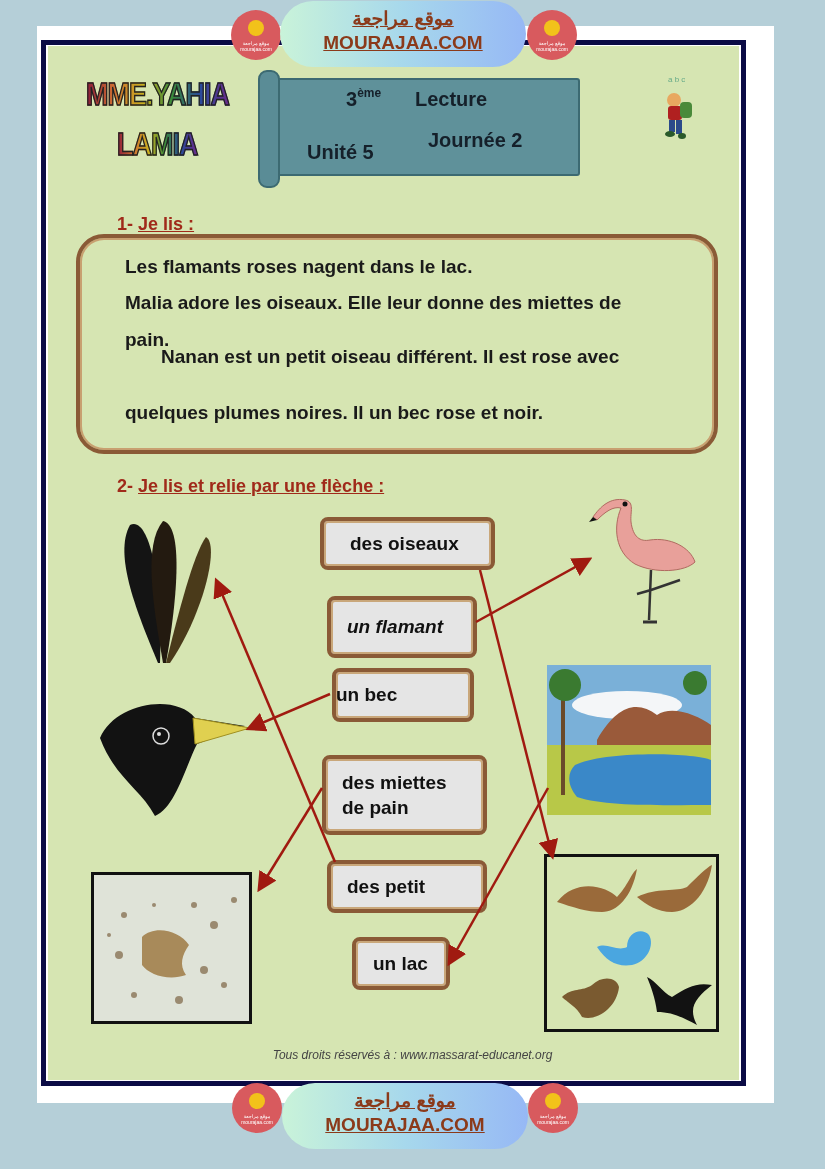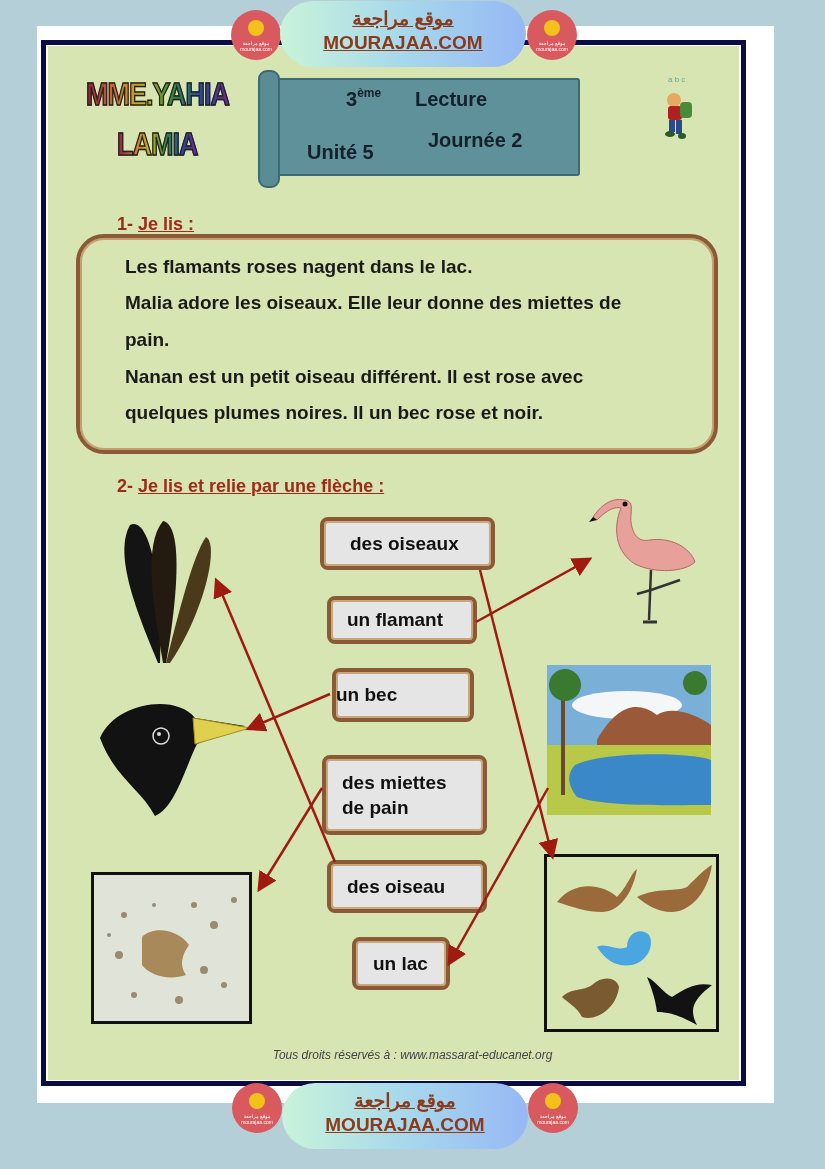--- a/index.html
+++ b/index.html
@@ -59,21 +59,21 @@
   <ellipse cx="14" cy="66" rx="5" ry="3" fill="#2a5a2a"></ellipse>
   <ellipse cx="26" cy="68" rx="4" ry="3" fill="#2a5a2a"></ellipse>
 </svg>
 
 <div class="heading" style="left:117px;top:199px;margin-top:15px;"><span>1-</span> <span class="u">Je lis :</span></div>
 
 <div class="readbox"></div>
 <div class="readline" style="top:256px;">Les flamants roses nagent dans le lac.</div>
 <div class="readline" style="top:292px;">Malia adore les oiseaux. Elle leur donne des miettes de</div>
 <div class="readline" style="top:329px;">pain.</div>
-<div class="readline" style="top:366px;">Nanan est un petit oiseau différent. Il est rose avec</div>
+<div class="readline" style="top:346px;margin-left:36px;">Nanan est un petit oiseau différent. Il est rose avec</div>
 <div class="readline" style="top:402px;">quelques plumes noires. Il un bec rose et noir.</div>
 
 <div class="heading" style="left:117px;top:476px;"><span>2-</span> <span class="u">Je lis et relie par une flèche :</span></div>
 
 <svg class="pic" style="left:108px;top:515px;width:110px;height:150px;" viewBox="0 0 110 150">
   <path d="M50 148 C 30 100, 5 40, 22 10 C 40 0, 55 60, 52 148 Z" fill="#141414"></path>
   <path d="M55 148 C 45 90, 35 30, 55 6 C 75 10, 70 80, 58 148 Z" fill="#231a10"></path>
   <path d="M58 148 C 70 100, 85 40, 98 22 C 112 30, 95 100, 62 148 Z" fill="#4a3a1a"></path>
 </svg>
 
@@ -128,32 +128,32 @@
     <path d="M90 40 C 110 30, 130 35, 140 30 C 150 20, 160 10, 165 8 C 160 40, 140 55, 125 55 C 110 55, 100 48, 90 40 Z" fill="#9a6a3a"></path>
     <path d="M50 90 C 60 85, 70 95, 80 90 C 80 75, 95 70, 102 78 C 108 88, 100 105, 85 108 C 70 110, 60 105, 50 90 Z" fill="#4aa6e0"></path>
     <path d="M15 140 C 25 130, 35 135, 45 128 C 55 118, 70 120, 72 130 C 70 150, 50 165, 35 160 C 30 150, 20 145, 15 140 Z" fill="#7a5a30"></path>
     <path d="M100 120 C 110 125, 115 135, 125 140 C 140 130, 150 125, 165 128 C 150 140, 140 150, 150 168 C 135 160, 125 155, 110 155 C 108 140, 104 130, 100 120 Z" fill="#121212"></path>
   </svg>
 </div>
 
 <div class="wbox" style="left:320px;top:517px;width:175px;height:53px;padding-left:26px;">
     <span>des oiseaux</span>
   </div>
-<div class="wbox" style="left:327px;top:596px;width:150px;height:48px;padding-left:16px;">
+<div class="wbox" style="left:327px;top:596px;width:150px;height:62px;padding-left:16px;font-style:italic;">
     <span>un flamant</span>
   </div>
 <div class="wbox" style="left:332px;top:668px;width:142px;height:54px;">
     <span>un bec</span>
   </div>
 <div class="wbox" style="left:322px;top:755px;width:165px;height:80px;padding-left:16px;flex-direction:column;align-items:flex-start;justify-content:center;line-height:25px;">
     <span>des miettes</span>
     <span>de pain</span>
   </div>
 <div class="wbox" style="left:327px;top:860px;width:160px;height:53px;padding-left:16px;">
-    <span>des oiseau</span>
+    <span>des petit</span>
   </div>
 <div class="wbox" style="left:352px;top:937px;width:98px;height:53px;padding-left:17px;">
     <span>un lac</span>
   </div>
 
 <svg class="arrows">
   <defs>
     <marker id="ah" markerWidth="8" markerHeight="8" refX="6" refY="4" orient="auto" markerUnits="strokeWidth">
       <path d="M0 0 L 8 4 L 0 8 Z" fill="#a01a10"></path>
     </marker>

